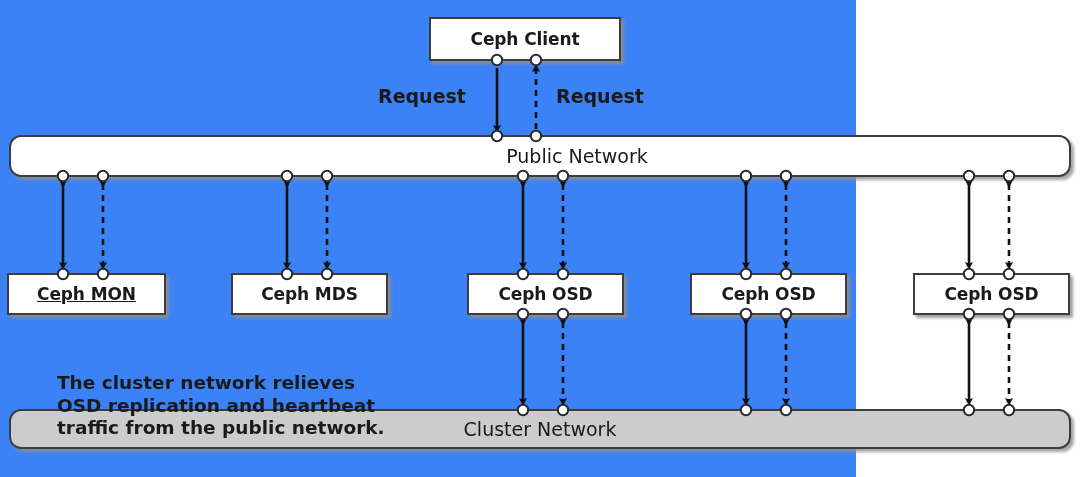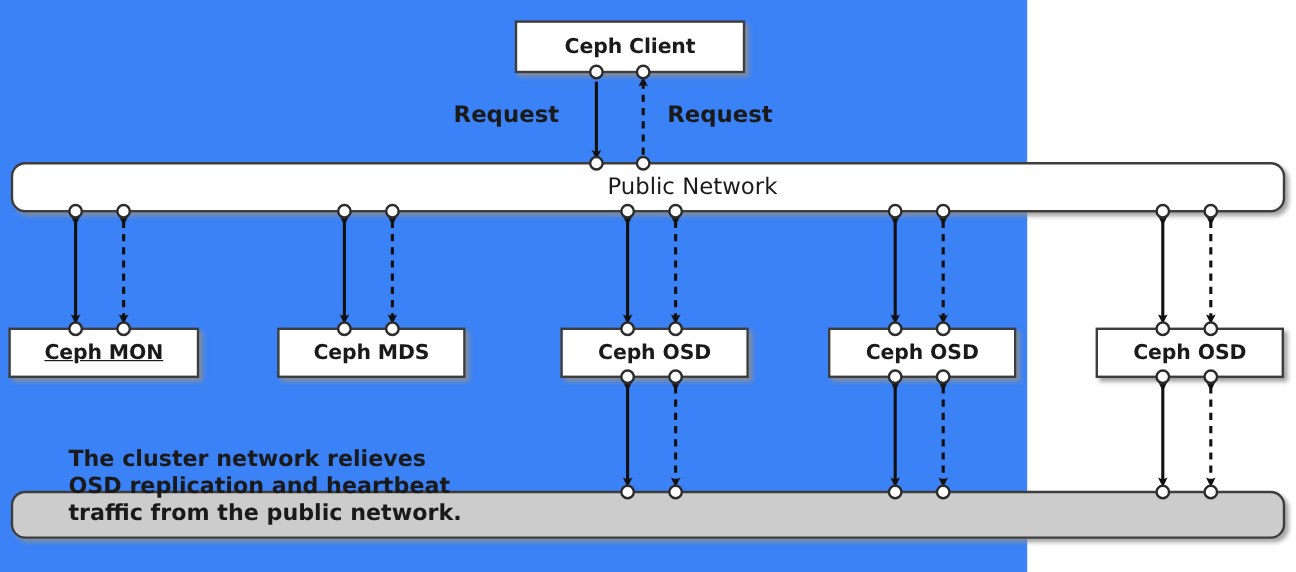--- a/index.html
+++ b/index.html
@@ -156,20 +156,21 @@
         <circle cx="1009" cy="314" r="5.2" fill="#ffffff" stroke="#2b2b2b" stroke-width="2"></circle>
         <circle cx="969" cy="410" r="5.2" fill="#ffffff" stroke="#2b2b2b" stroke-width="2"></circle>
         <circle cx="1009" cy="410" r="5.2" fill="#ffffff" stroke="#2b2b2b" stroke-width="2"></circle>
       </g>
   </svg>
 
   <div class="node-label box-text" id="label-client" style="left: 430px; top: 18px; width: 190px; height: 42px;">Ceph Client</div>
 
   <div class="node-label bar-text" id="label-public" style="left: 10px; top: 136px; width: 1060px; height: 40px; padding-left: 37px;">Public Network</div>
 
+  <div class="node-label bar-text" id="label-cluster" style="left: 10px; top: 410px; width: 1060px; height: 38px;">Cluster Network</div>
 
   <div id="daemon-labels">
       <div class="node-label box-text" style="left: 8px; top: 274px; width: 157px; height: 40px; text-decoration: underline;">Ceph MON</div>
       <div class="node-label box-text" style="left: 232px; top: 274px; width: 155px; height: 40px;">Ceph MDS</div>
       <div class="node-label box-text" style="left: 468px; top: 274px; width: 155px; height: 40px;">Ceph OSD</div>
       <div class="node-label box-text" style="left: 691px; top: 274px; width: 155px; height: 40px;">Ceph OSD</div>
       <div class="node-label box-text" style="left: 914px; top: 274px; width: 155px; height: 40px;">Ceph OSD</div>
     </div>
 
   <div class="edge-label" id="label-request" style="left: 378px; top: 85px;">Request</div>

